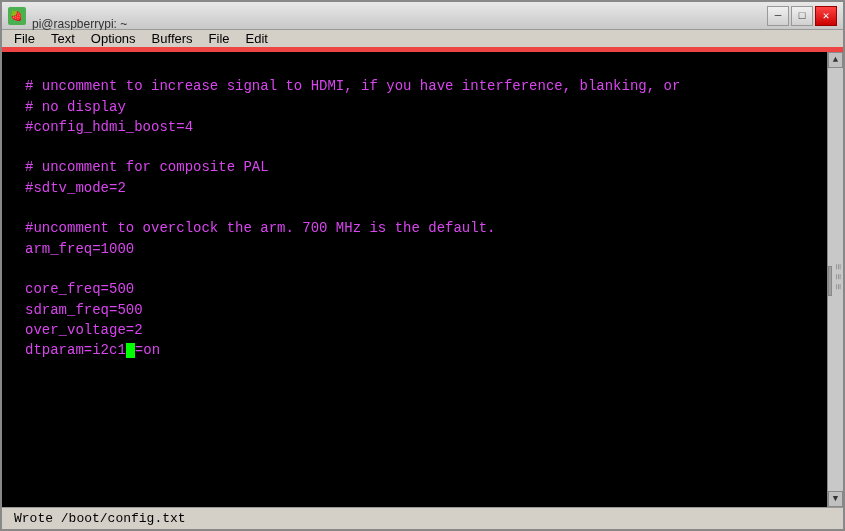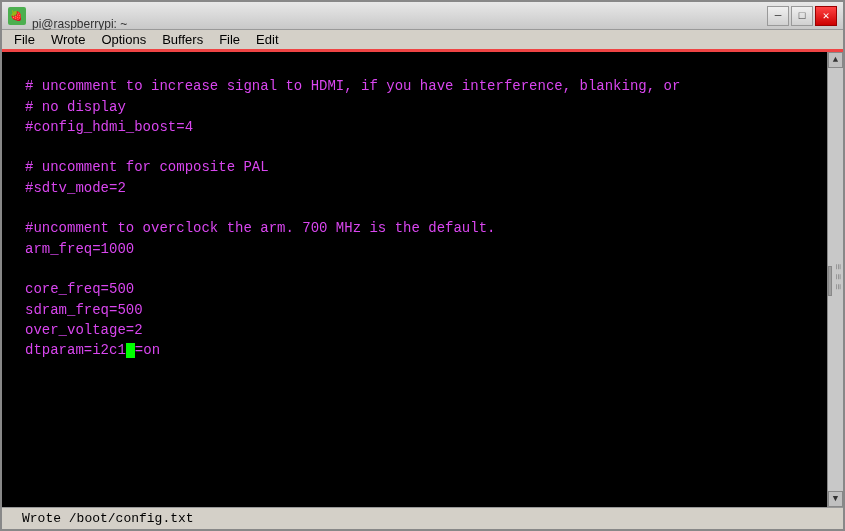--- a/index.html
+++ b/index.html
@@ -78,21 +78,21 @@
       color: white;
       border-color: #900;
     }
 
     .menubar {
       background: #d4d0c8;
       height: 22px;
       display: flex;
       align-items: center;
       padding: 0 4px;
-      border-bottom: 3px solid #ef4444;
+      border-bottom: 5px solid #ef4444;
       flex-shrink: 0;
     }
 
     .menu-item {
       padding: 2px 8px;
       font-size: 13px;
       color: #000;
       font-family: Arial, sans-serif;
       cursor: pointer;
     }
@@ -196,21 +196,21 @@
 
     .status-mode {
       flex: 1;
     }
 
     .bottombar {
       background: #d4d0c8;
       height: 22px;
       display: flex;
       align-items: center;
-      padding: 0 20px;
+      padding: 0 12px;
       border-top: 1px solid #999;
       flex-shrink: 0;
       font-size: 13px;
       font-family: 'Courier New', Courier, monospace;
       color: #000;
     }
 
     .line {
       display: block;
     }
@@ -225,21 +225,21 @@
     <span class="titlebar-title">pi@raspberrypi: ~</span>
     <div class="titlebar-controls">
       <div class="titlebar-btn">─</div>
       <div class="titlebar-btn">□</div>
       <div class="titlebar-btn close">✕</div>
     </div>
   </div>
 
   <div class="menubar">
     <span class="menu-item">File</span>
-    <span class="menu-item">Wrote</span>
+    <span class="menu-item">Text</span>
     <span class="menu-item">Options</span>
     <span class="menu-item">Buffers</span>
     <span class="menu-item">File</span>
     <span class="menu-item">Edit</span>
   </div>
 
   <div class="editor-area">
     <div class="editor-content"><span class="line"> </span><span class="line"># uncomment to increase signal to HDMI, if you have interference, blanking, or</span><span class="line"># no display</span><span class="line">#config_hdmi_boost=4</span><span class="line"> </span><span class="line"># uncomment for composite PAL</span><span class="line">#sdtv_mode=2</span><span class="line"> </span><span class="line">#uncomment to overclock the arm. 700 MHz is the default.</span><span class="line">arm_freq=1000</span><span class="line"> </span><span class="line">core_freq=500</span><span class="line">sdram_freq=500</span><span class="line">over_voltage=2</span><span class="line">dtparam=i2c1<span class="cursor-block"></span>=on</span></div>
 
     <div class="scrollbar">

